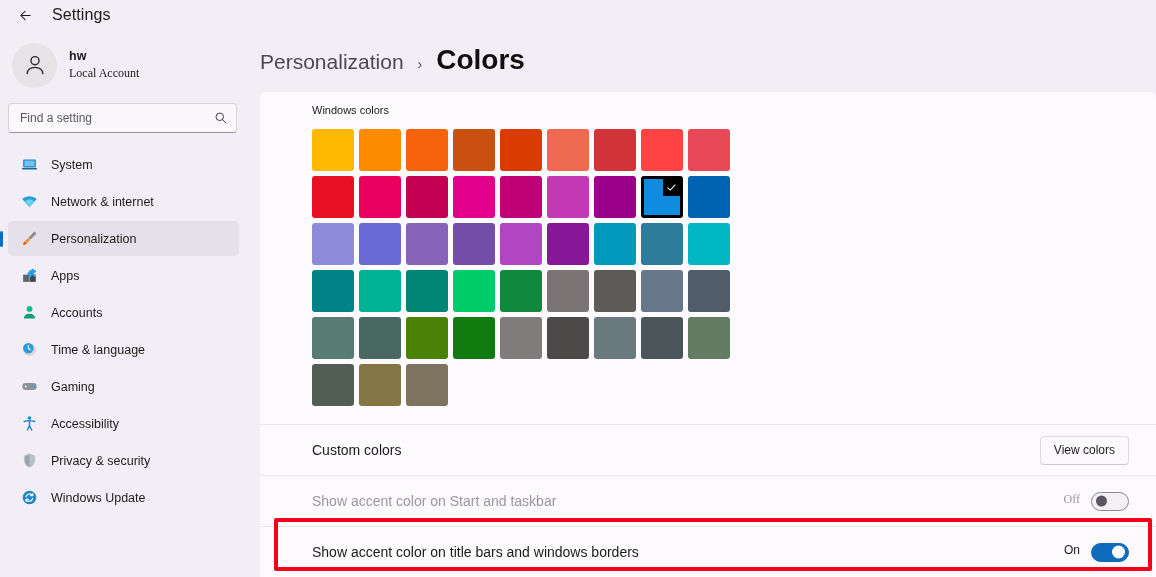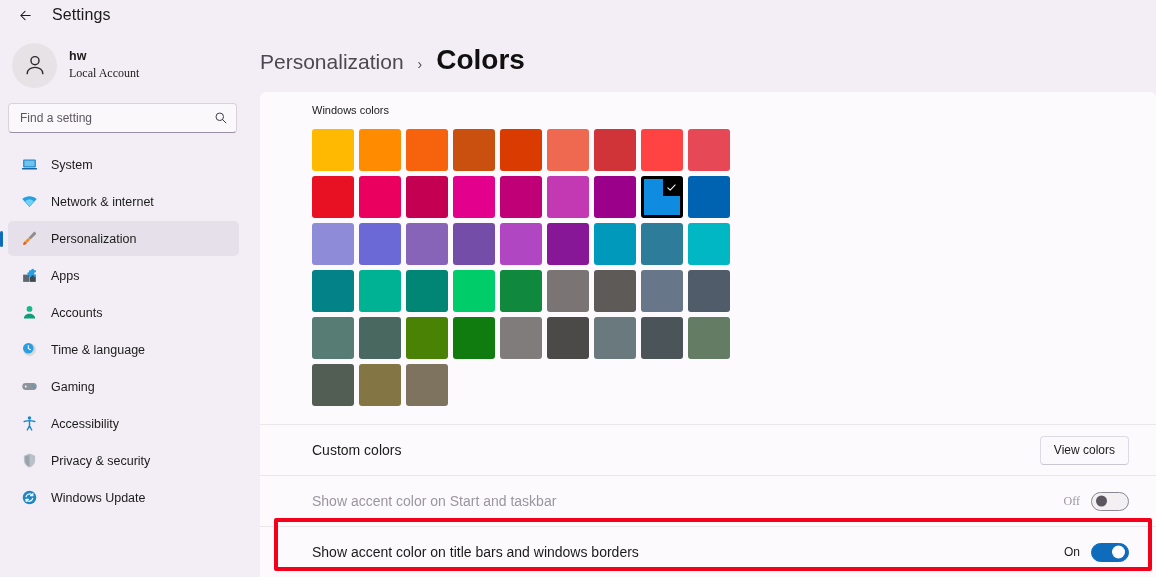--- a/index.html
+++ b/index.html
@@ -84,21 +84,21 @@
   }
 
   .divider { height: 1px; background: #eae6ec; }
 
   .row {
     display: flex; align-items: center; justify-content: space-between;
     padding: 0 27px 0 52px; height: 50px; flex: none;
   }
   .row-label { font-size: 14px; color: #1b1b1b; }
   .row-label.disabled { color: #9b959f; }
-  .row-right { display: flex; align-items: center; gap: 11px; }
+  .row-right { display: flex; gap: 11px; }
   .state-text { font-size: 12px; color: #1b1b1b; }
   .state-text.disabled { color: #9b959f; font-family: Liberation Serif, serif; }
 
   .btn {
     height: 29px; padding: 0 13px; border-radius: 4px;
     border: 1px solid #dfdae2; border-bottom-color: #cdc7d1; background: #fbf9fc;
     font-family: "Liberation Sans", sans-serif; font-size: 12px; color: #1b1b1b;
   }
 
   .toggle { width: 38px; height: 19px; border-radius: 10px; position: relative; flex: none; }

